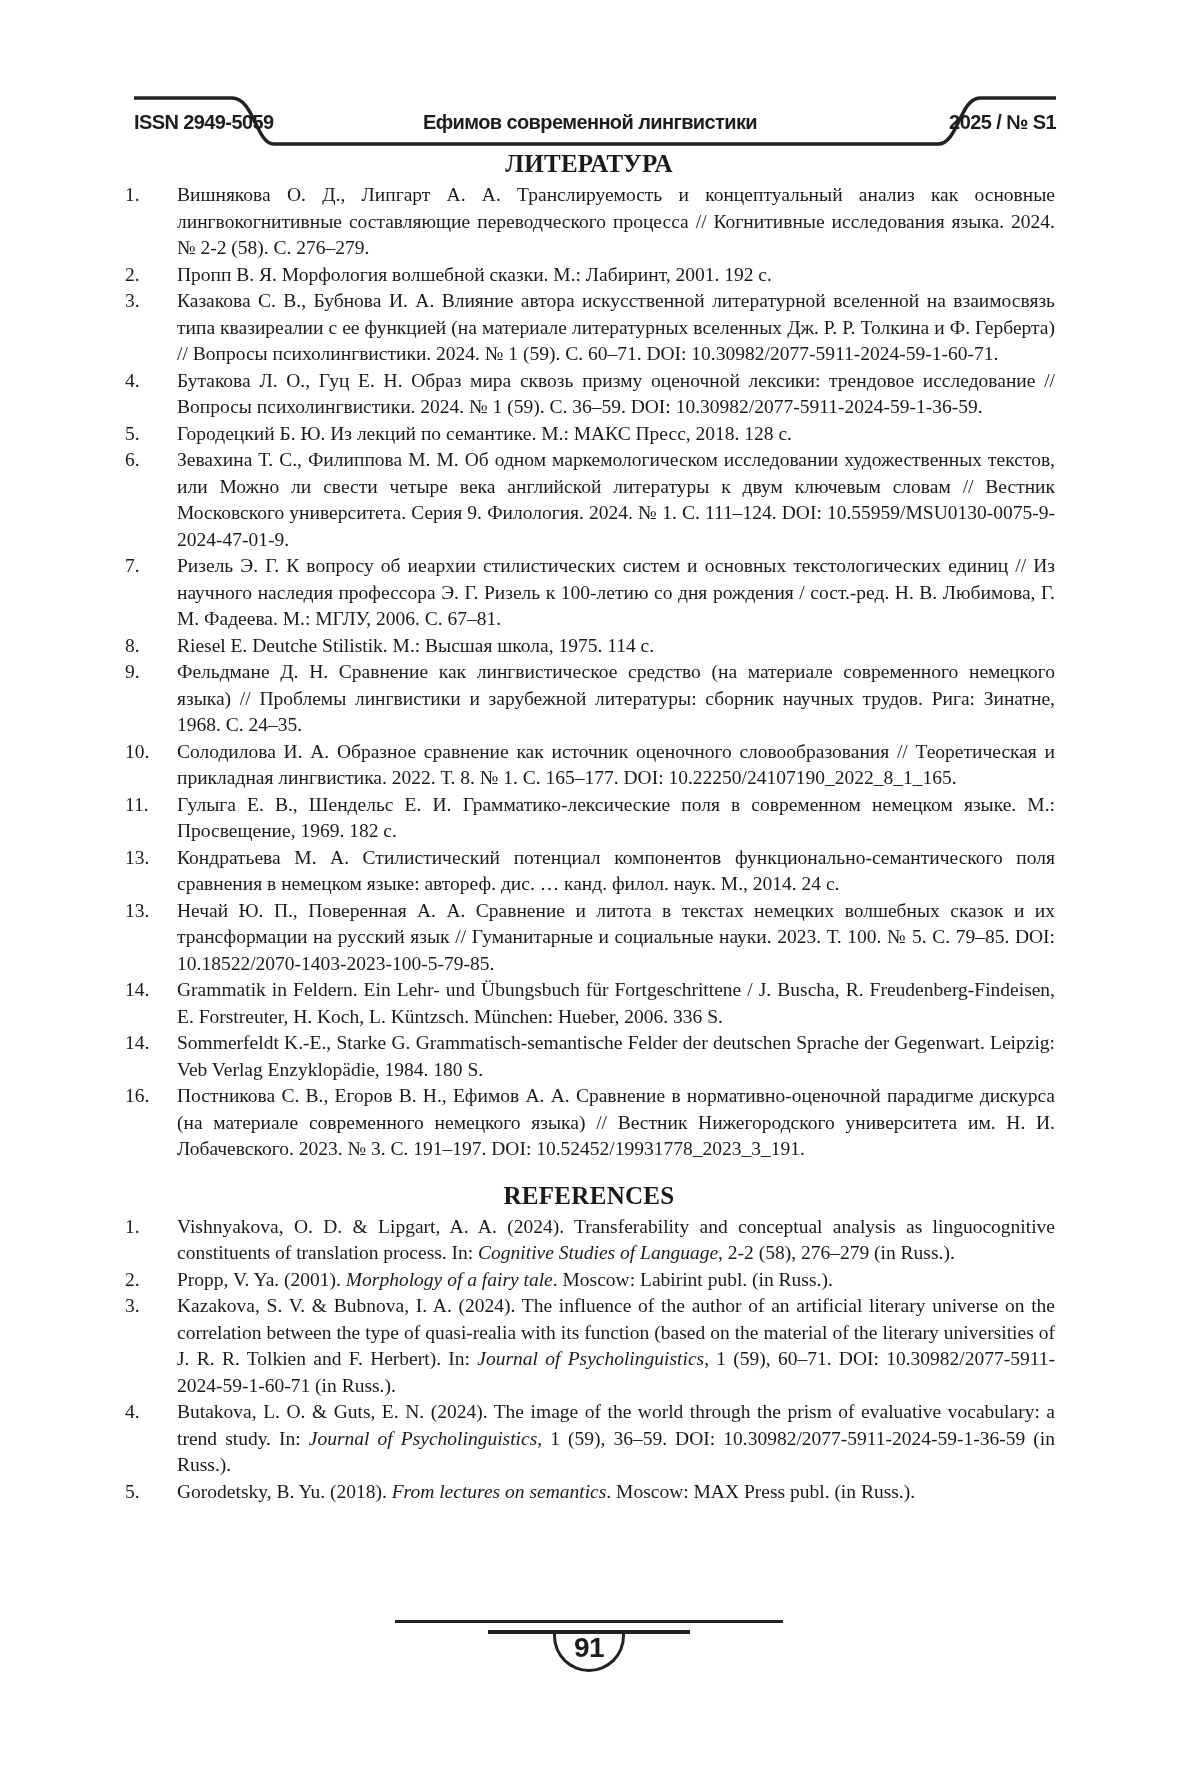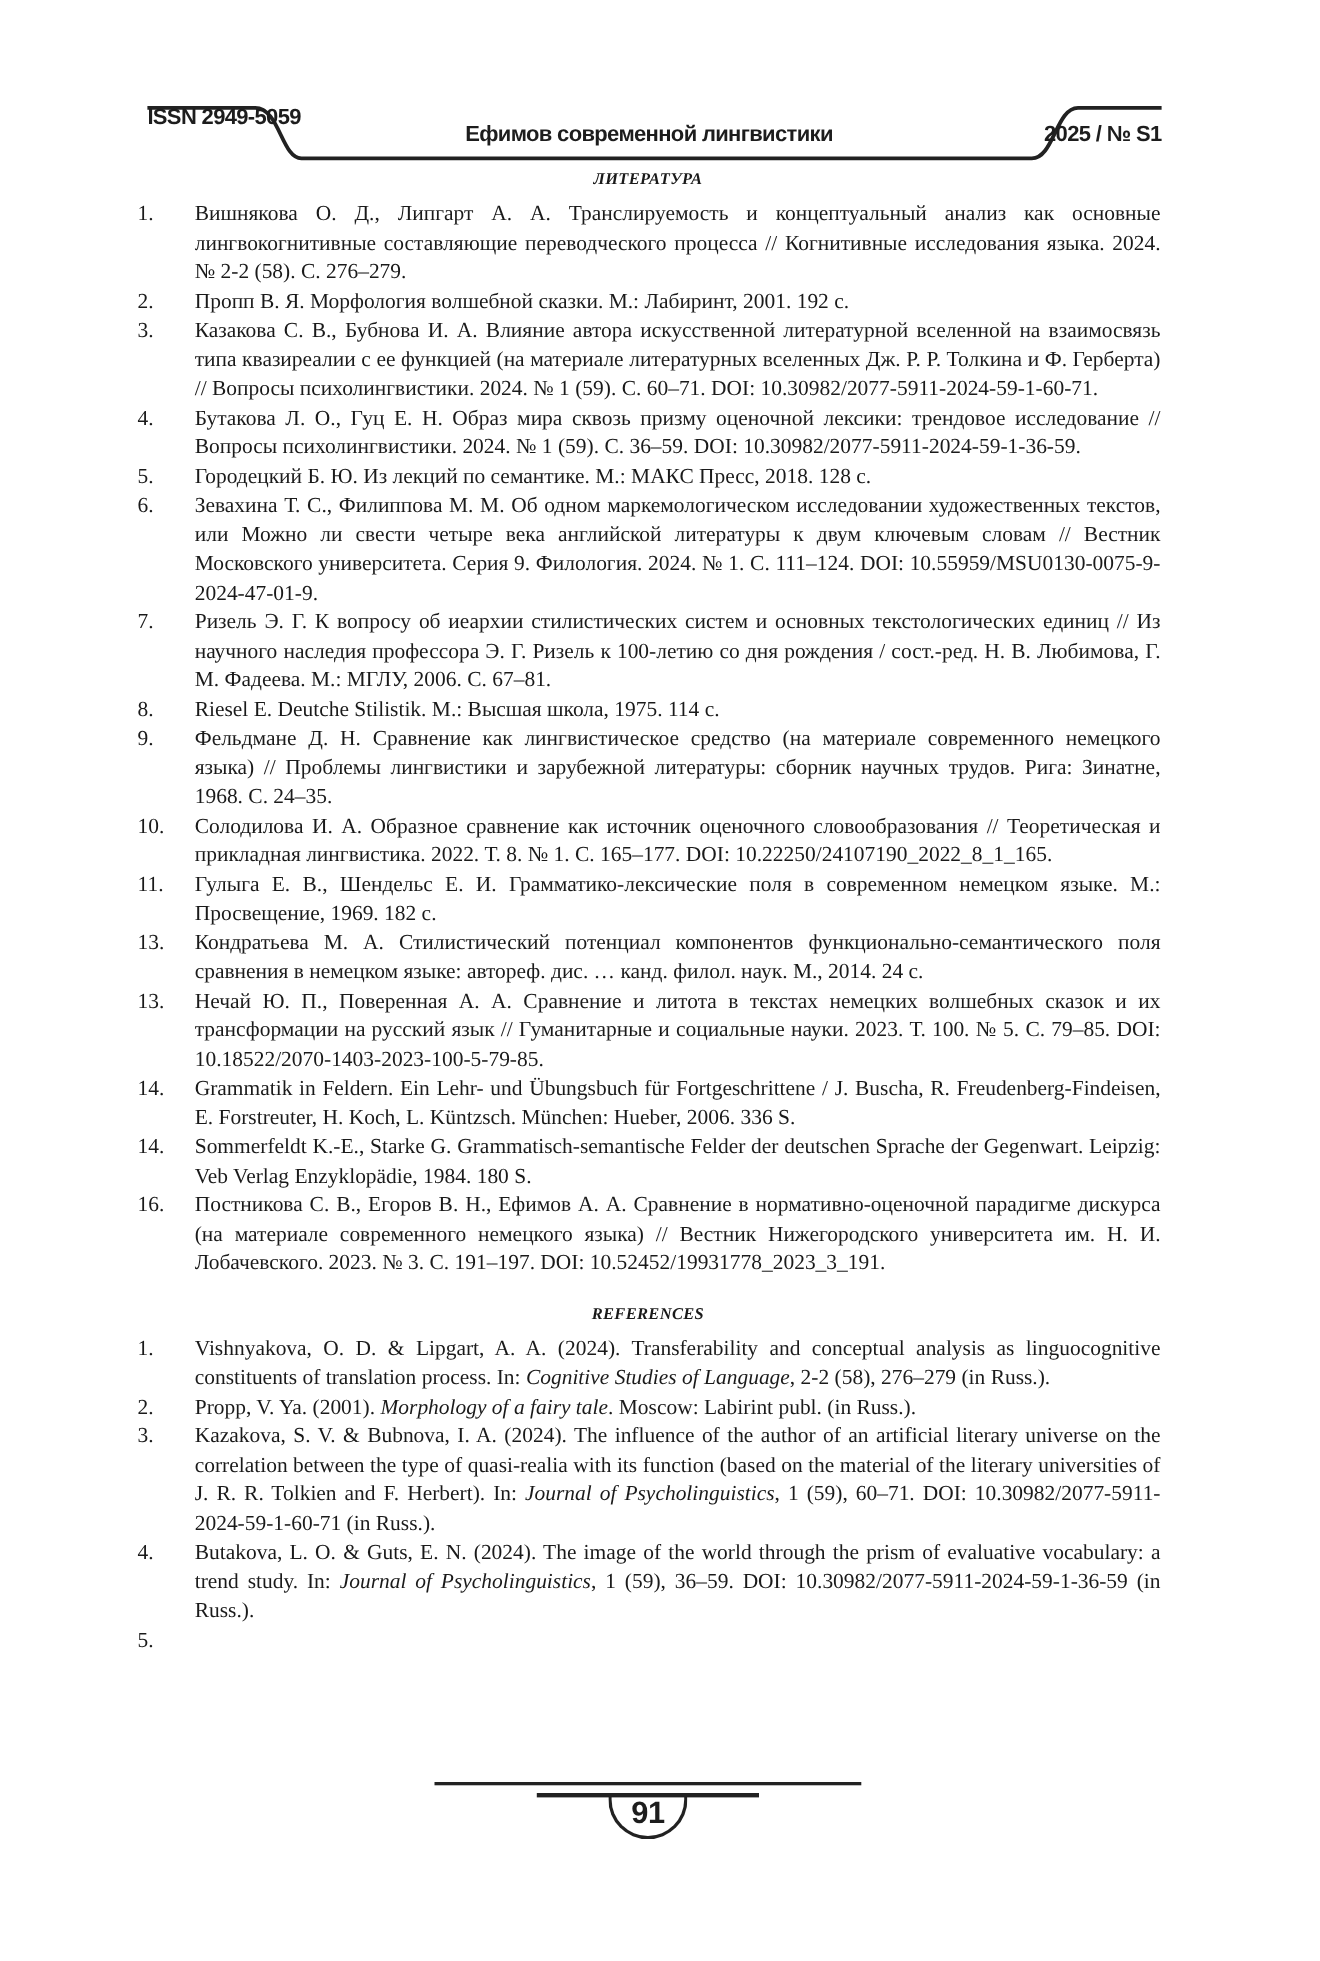--- a/index.html
+++ b/index.html
@@ -19,39 +19,38 @@
   }
   .page-header svg { position: absolute; top: 0; left: 0; }
   .hdr-text {
     position: absolute;
     font-family: "Liberation Sans", "DejaVu Sans", sans-serif;
     font-weight: 700; font-size: 20px;
     letter-spacing: -0.6px;
     white-space: nowrap;
     color: #1d1d1d;
   }
-  .hdr-issn   { left: 14px; top: 2px; }
+  .hdr-issn   { left: 14px; top: 17px; }
   .hdr-title  { left: 0; right: 0; top: 17px; text-align: center; }
   .hdr-issue  { right: 4px; top: 17px; text-align: right; }
 
   
   .main {
     position: absolute; top: 150px; left: 0;
     width: 1200px;
     padding: 0 145px 0 123px;
     box-sizing: border-box;
   }
   .section-heading {
     text-align: center;
     font-weight: 700;
-    font-size: 15px;
+    font-size: 25px;
     line-height: 27px;
     margin: 0 0 5px 0;
     letter-spacing: 0.3px;
-    font-style: italic;
   }
   .ref-list { margin: 0; padding: 0; }
   .ref-item {
     position: relative;
     padding-left: 54px;
     text-align: justify;
     font-size: 19.5px;
     line-height: 26.5px;
   }
   .ref-num {
@@ -125,21 +124,21 @@
       </div>
   </div>
 
   <div class="references-block">
     <h2 class="section-heading">REFERENCES</h2>
     <div class="ref-list" id="references-list">
         <div class="ref-item"><span class="ref-num">1.</span><span class="ref-text"><span>Vishnyakova, O. D. &amp; Lipgart, A. A. (2024). Transferability and conceptual analysis as linguocognitive constituents of translation process. In: </span><i>Cognitive Studies of Language</i><span>, 2-2 (58), 276–279 (in Russ.).</span></span></div>
         <div class="ref-item"><span class="ref-num">2.</span><span class="ref-text"><span>Propp, V. Ya. (2001). </span><i>Morphology of a fairy tale</i><span>. Moscow: Labirint publ. (in Russ.).</span></span></div>
         <div class="ref-item"><span class="ref-num">3.</span><span class="ref-text"><span>Kazakova, S. V. &amp; Bubnova, I. A. (2024). The influence of the author of an artificial literary universe on the correlation between the type of quasi-realia with its function (based on the material of the literary universities of J. R. R. Tolkien and F. Herbert). In: </span><i>Journal of Psycholinguistics</i><span>, 1 (59), 60–71. DOI: 10.30982/2077-5911-2024-59-1-60-71 (in Russ.).</span></span></div>
         <div class="ref-item"><span class="ref-num">4.</span><span class="ref-text"><span>Butakova, L. O. &amp; Guts, E. N. (2024). The image of the world through the prism of evaluative vocabulary: a trend study. In: </span><i>Journal of Psycholinguistics</i><span>, 1 (59), 36–59. DOI: 10.30982/2077-5911-2024-59-1-36-59 (in Russ.).</span></span></div>
-        <div class="ref-item"><span class="ref-num">5.</span></div>
+        <div class="ref-item"><span class="ref-num">5.</span><span class="ref-text"><span>Gorodetsky, B. Yu. (2018). </span><i>From lectures on semantics</i><span>. Moscow: MAX Press publ. (in Russ.).</span></span></div>
       </div>
   </div>
 
 </div>
 
 <div class="page-footer">
   <div class="footer-rule-long"></div>
   <div class="footer-rule-short"></div>
   <div class="page-number-arc">
     <span class="page-number">91</span>

